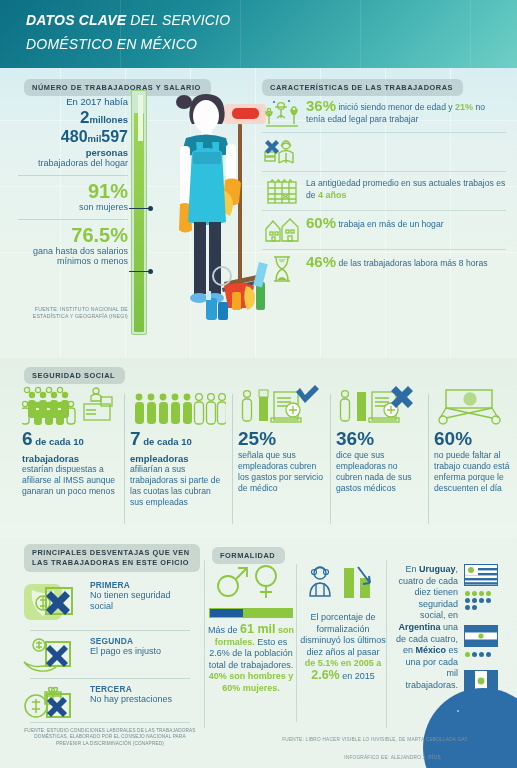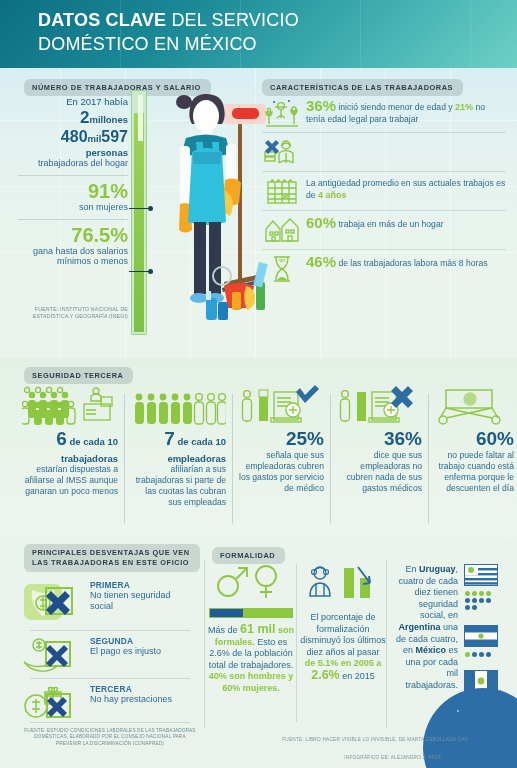--- a/index.html
+++ b/index.html
@@ -12,21 +12,21 @@
   }
   .page { position: relative; width: 517px; height: 768px; background: linear-gradient(180deg,#eef5ee 0%, #e6f1e8 45%, #e9f3ea 100%); }
 
   
   .header {
     position: absolute; left: 0; top: 0; width: 517px; height: 68px;
     background: linear-gradient(135deg,#0d6f84 0%, #1b8a97 35%, #49b7b5 75%, #6fcfc6 100%);
     overflow: hidden;
   }
   .header .vline { position: absolute; top: 0; width: 1px; height: 68px; background: rgba(255,255,255,.10); }
-  .header h1 { position: absolute; left: 38px; top: 8px; color: #fff; font-size: 18px; line-height: 24px; font-weight: 300; letter-spacing: .2px; }
+  .header h1 { position: absolute; left: 26px; top: 8px; color: #fff; font-size: 14px; line-height: 24px; font-weight: 300; letter-spacing: .2px; font-style: italic; }
   .header h1 b { font-weight: 700; }
 
   
   .sec-label {
     display: inline-block;
     background: rgba(120,140,140,.28);
     color: #2c3f4a; font-size: 7.4px; font-weight: 700; letter-spacing: .55px;
     padding: 4px 10px 4px 8px;
     border-radius: 6px;
     white-space: nowrap;
@@ -75,21 +75,21 @@
   .ricon { width: 36px; min-width: 36px; height: 30px; }
   .rtext { font-size: 8.6px; color: #2d6b95; line-height: 11.5px; padding-top: 2px; }
   .rtext .n { font-size: 15px; font-weight: 700; color: #8dc63f; vertical-align: -1px; }
   .rtext .n2 { font-size: 9px; font-weight: 700; color: #8dc63f; }
 
   
   .ss { position: absolute; left: 0; top: 358px; width: 517px; height: 180px;
         background: linear-gradient(180deg,#e4f0e6,#edf6ee); }
   .ss .lbl { position: absolute; left: 24px; top: 6px; }
   .ssrow { position: absolute; left: 16px; top: 24px; width: 492px; height: 148px; display: flex; }
-  .sscol { flex: 1; padding: 0 6px; position: relative; text-align: right; }
+  .sscol { flex: 1; padding: 0 6px; position: relative; text-align: left; }
   .sscol + .sscol:before { content: ''; position: absolute; left: 0; top: 12px; bottom: 6px; width: 1px; background: rgba(120,160,160,.35); }
   .sscol .ic { height: 44px; display:flex; align-items:flex-end; justify-content:center; }
   .sscol .num { font-size: 19px; font-weight: 700; color: #1c5b86; line-height: 22px; margin-top: 2px; }
   .sscol .num .sm { font-size: 9.5px; font-weight: 700; }
   .sscol .bold { font-size: 9.5px; font-weight: 700; color: #1c5b86; }
   .sscol .txt { font-size: 8.6px; color: #2d6b95; line-height: 11px; }
 
   
   .bottom { position: absolute; left: 0; top: 538px; width: 517px; height: 230px;
             background: linear-gradient(180deg,#eaf4ec,#e9f3ec); }
@@ -338,21 +338,21 @@
         <div class="rtext">
           <span class="n">46%</span><span> de las trabajadoras labora más 8 horas</span>
         </div>
       </div>
 
     </div>
   </div>
 
   <div class="ss">
     <div class="lbl">
-      <span class="sec-label">SEGURIDAD TERCERA</span>
+      <span class="sec-label">SEGURIDAD SOCIAL</span>
     </div>
     <div class="ssrow">
 
       <div class="sscol">
         <div class="ic">
           <svg width="96" height="42" viewBox="0 0 96 42">
             <g fill="#8dc63f">
               <circle cx="10" cy="11" r="3.2"></circle>
                 <rect x="6" y="16" width="8" height="18" rx="3"></rect>
               <circle cx="21" cy="11" r="3.2"></circle>

